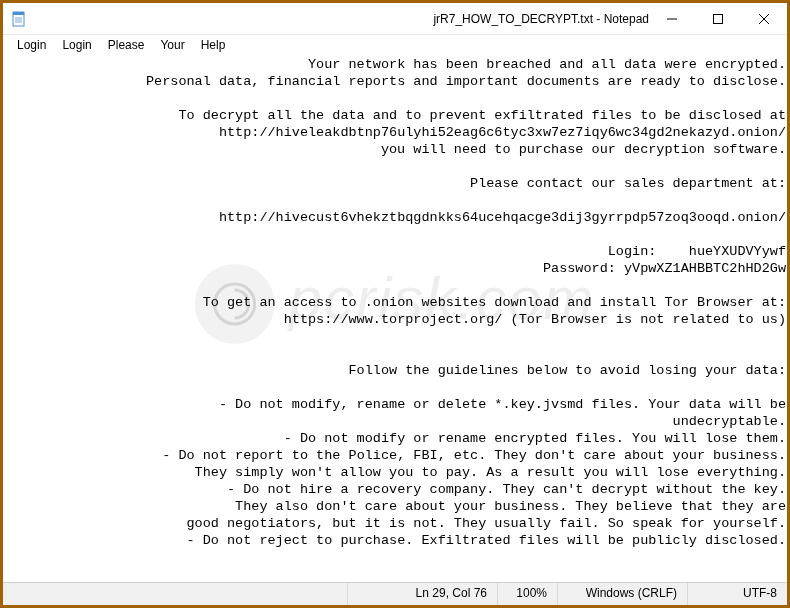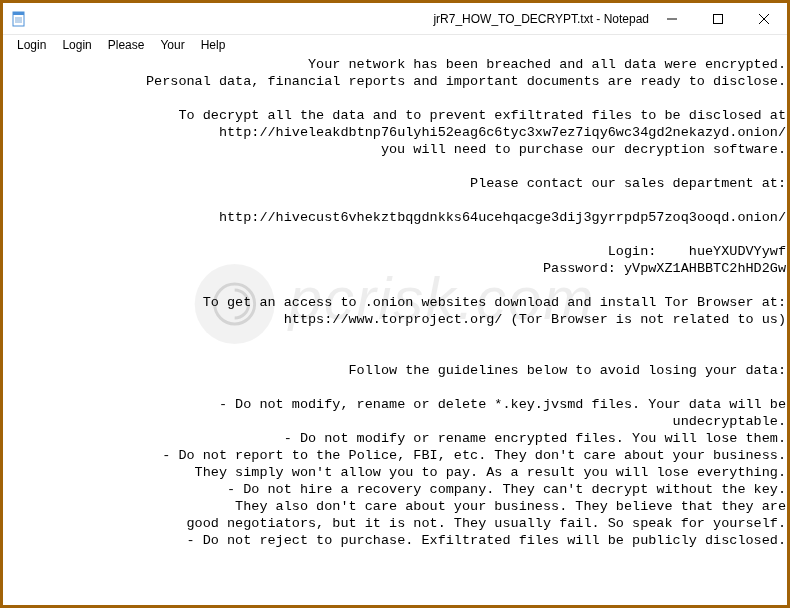--- a/index.html
+++ b/index.html
@@ -175,20 +175,27 @@
  - Do not modify, rename or delete *.key.jvsmd files. Your data will be
    undecryptable.
  - Do not modify or rename encrypted files. You will lose them.
  - Do not report to the Police, FBI, etc. They don't care about your business.
    They simply won't allow you to pay. As a result you will lose everything.
  - Do not hire a recovery company. They can't decrypt without the key.
    They also don't care about your business. They believe that they are
    good negotiators, but it is not. They usually fail. So speak for yourself.
  - Do not reject to purchase. Exfiltrated files will be publicly disclosed.</div>
 
+  <div class="statusbar">
+    <div class="status-spacer"></div>
+    <div class="status-cell" style="width:150px">Ln 29, Col 76</div>
+    <div class="status-cell" style="width:60px">100%</div>
+    <div class="status-cell" style="width:130px">Windows (CRLF)</div>
+    <div class="status-cell" style="width:100px">UTF-8</div>
+  </div>
 
 </div>
 
 <div class="watermark">
   <div class="wm-circle">
     <svg width="44" height="44" viewBox="0 0 44 44">
       <circle cx="22" cy="22" r="20" fill="none" stroke="rgba(0,0,0,0.12)" stroke-width="3"></circle>
       <path d="M22 8 A14 14 0 0 1 22 36" fill="none" stroke="rgba(0,0,0,0.12)" stroke-width="3"></path>
     </svg>
   </div>

